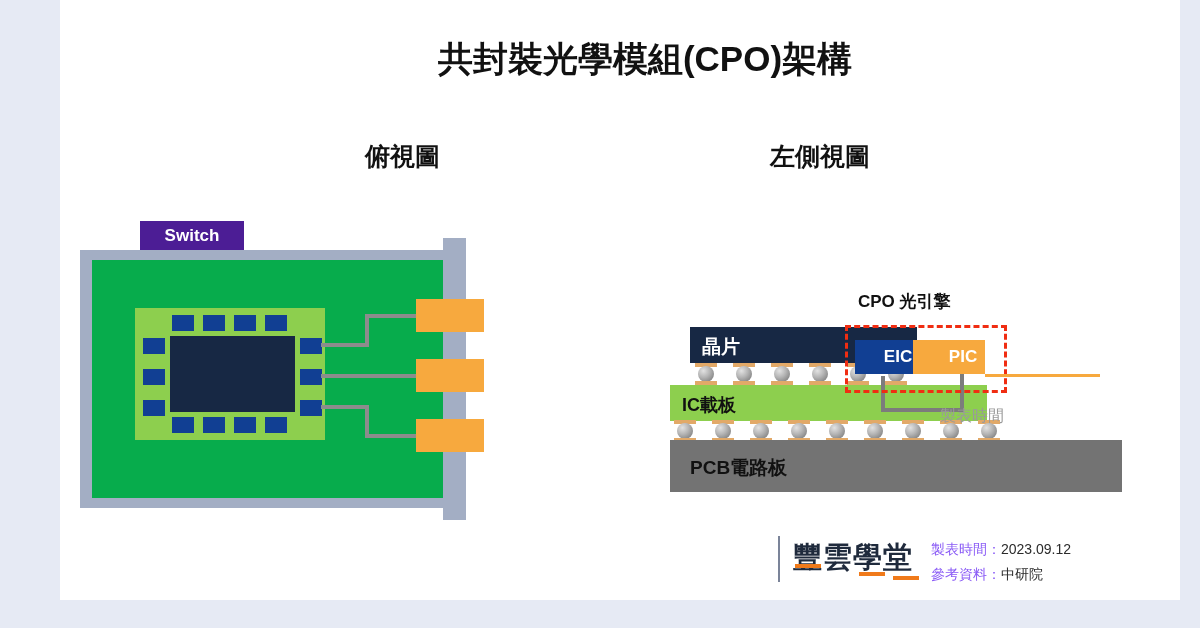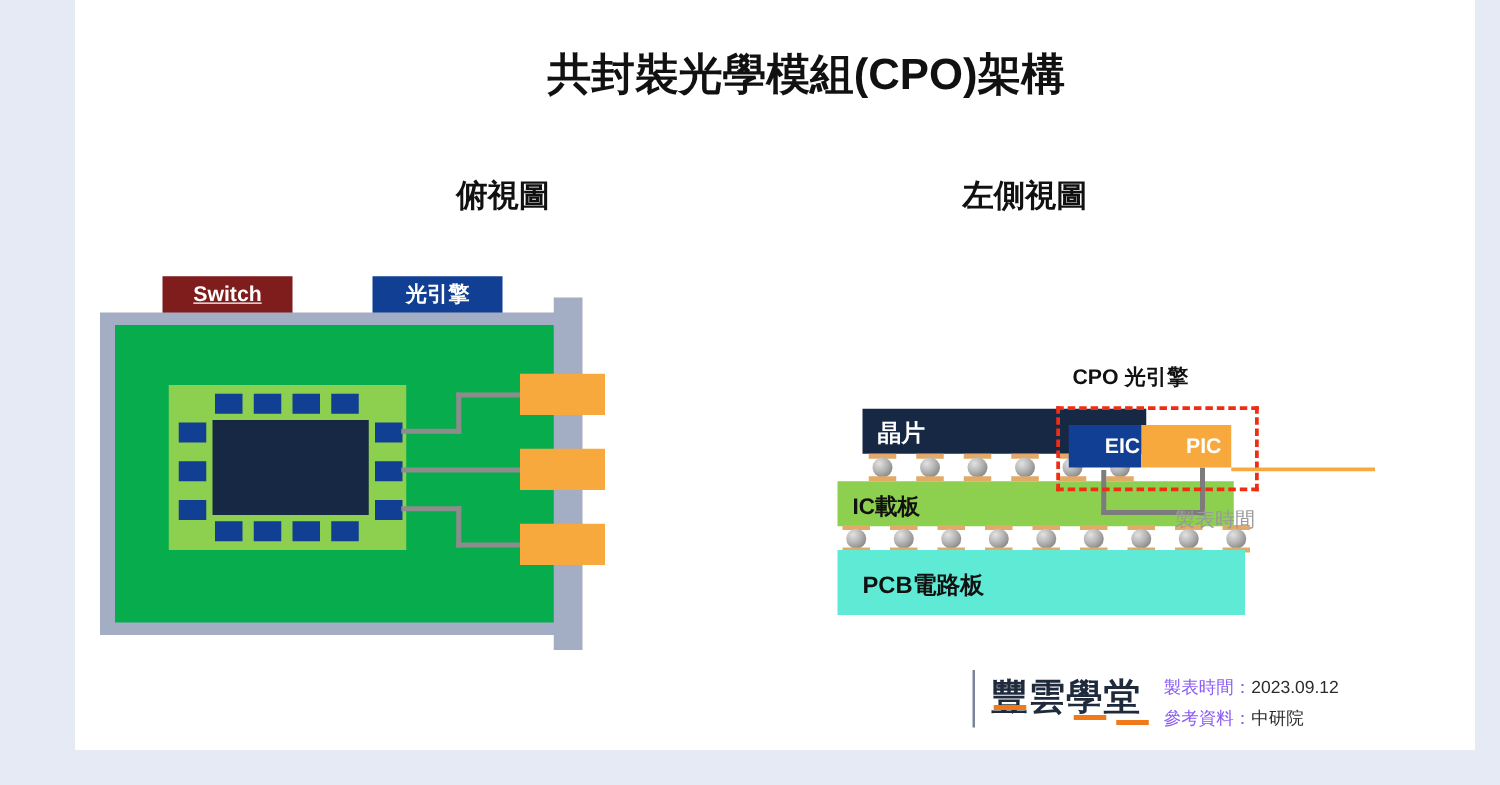--- a/index.html
+++ b/index.html
@@ -50,23 +50,22 @@
   .chiplabel {
     position: absolute;
     font-size: 17px;
     font-weight: bold;
     color: #ffffff;
     text-align: center;
     line-height: 30px;
     height: 30px;
   }
   #label-switch {
-    left: 70px; top: 221px; width: 104px;
-    background: #7f1d1d;
-    text-decoration: underline;
+    left: 80px; top: 221px; width: 104px;
+    background: #4c1d95;
   }
   #label-engine {
     left: 238px; top: 221px; width: 104px;
     background: #113f93;
   }
 
   #frame {
     position: absolute;
     left: 20px; top: 250px;
     width: 378px; height: 258px;
@@ -152,22 +151,22 @@
     position: absolute;
     left: 12px; top: 8px;
     font-size: 18px;
     font-weight: bold;
     color: #111111;
   }
 
   #pcb-board {
     position: absolute;
     left: 70px; top: 440px;
-    width: 326px; height: 52px;
-    background: #5eead4;
+    width: 452px; height: 52px;
+    background: #737373;
   }
   #pcb-board span {
     position: absolute;
     left: 20px; top: 15px;
     font-size: 19px;
     font-weight: bold;
     color: #111111;
   }
 
   .ball-row { position: absolute; height: 24px; }
@@ -276,21 +275,20 @@
 
 <div id="card">
 
   <div id="title">共封裝光學模組(CPO)架構</div>
 
   <div id="topview">
 
     <div class="subtitle" id="subtitle-left">俯視圖</div>
 
     <div class="chiplabel" id="label-switch">Switch</div>
-    <div class="chiplabel" id="label-engine">光引擎</div>
 
     <div id="frame"></div>
     <div id="pcb-green"></div>
     <div id="faceplate"></div>
 
     <div id="substrate"></div>
 
     <div class="pad" style="left:112px; top:315px; width:22px; height:16px;"></div>
     <div class="pad" style="left:143px; top:315px; width:22px; height:16px;"></div>
     <div class="pad" style="left:174px; top:315px; width:22px; height:16px;"></div>

